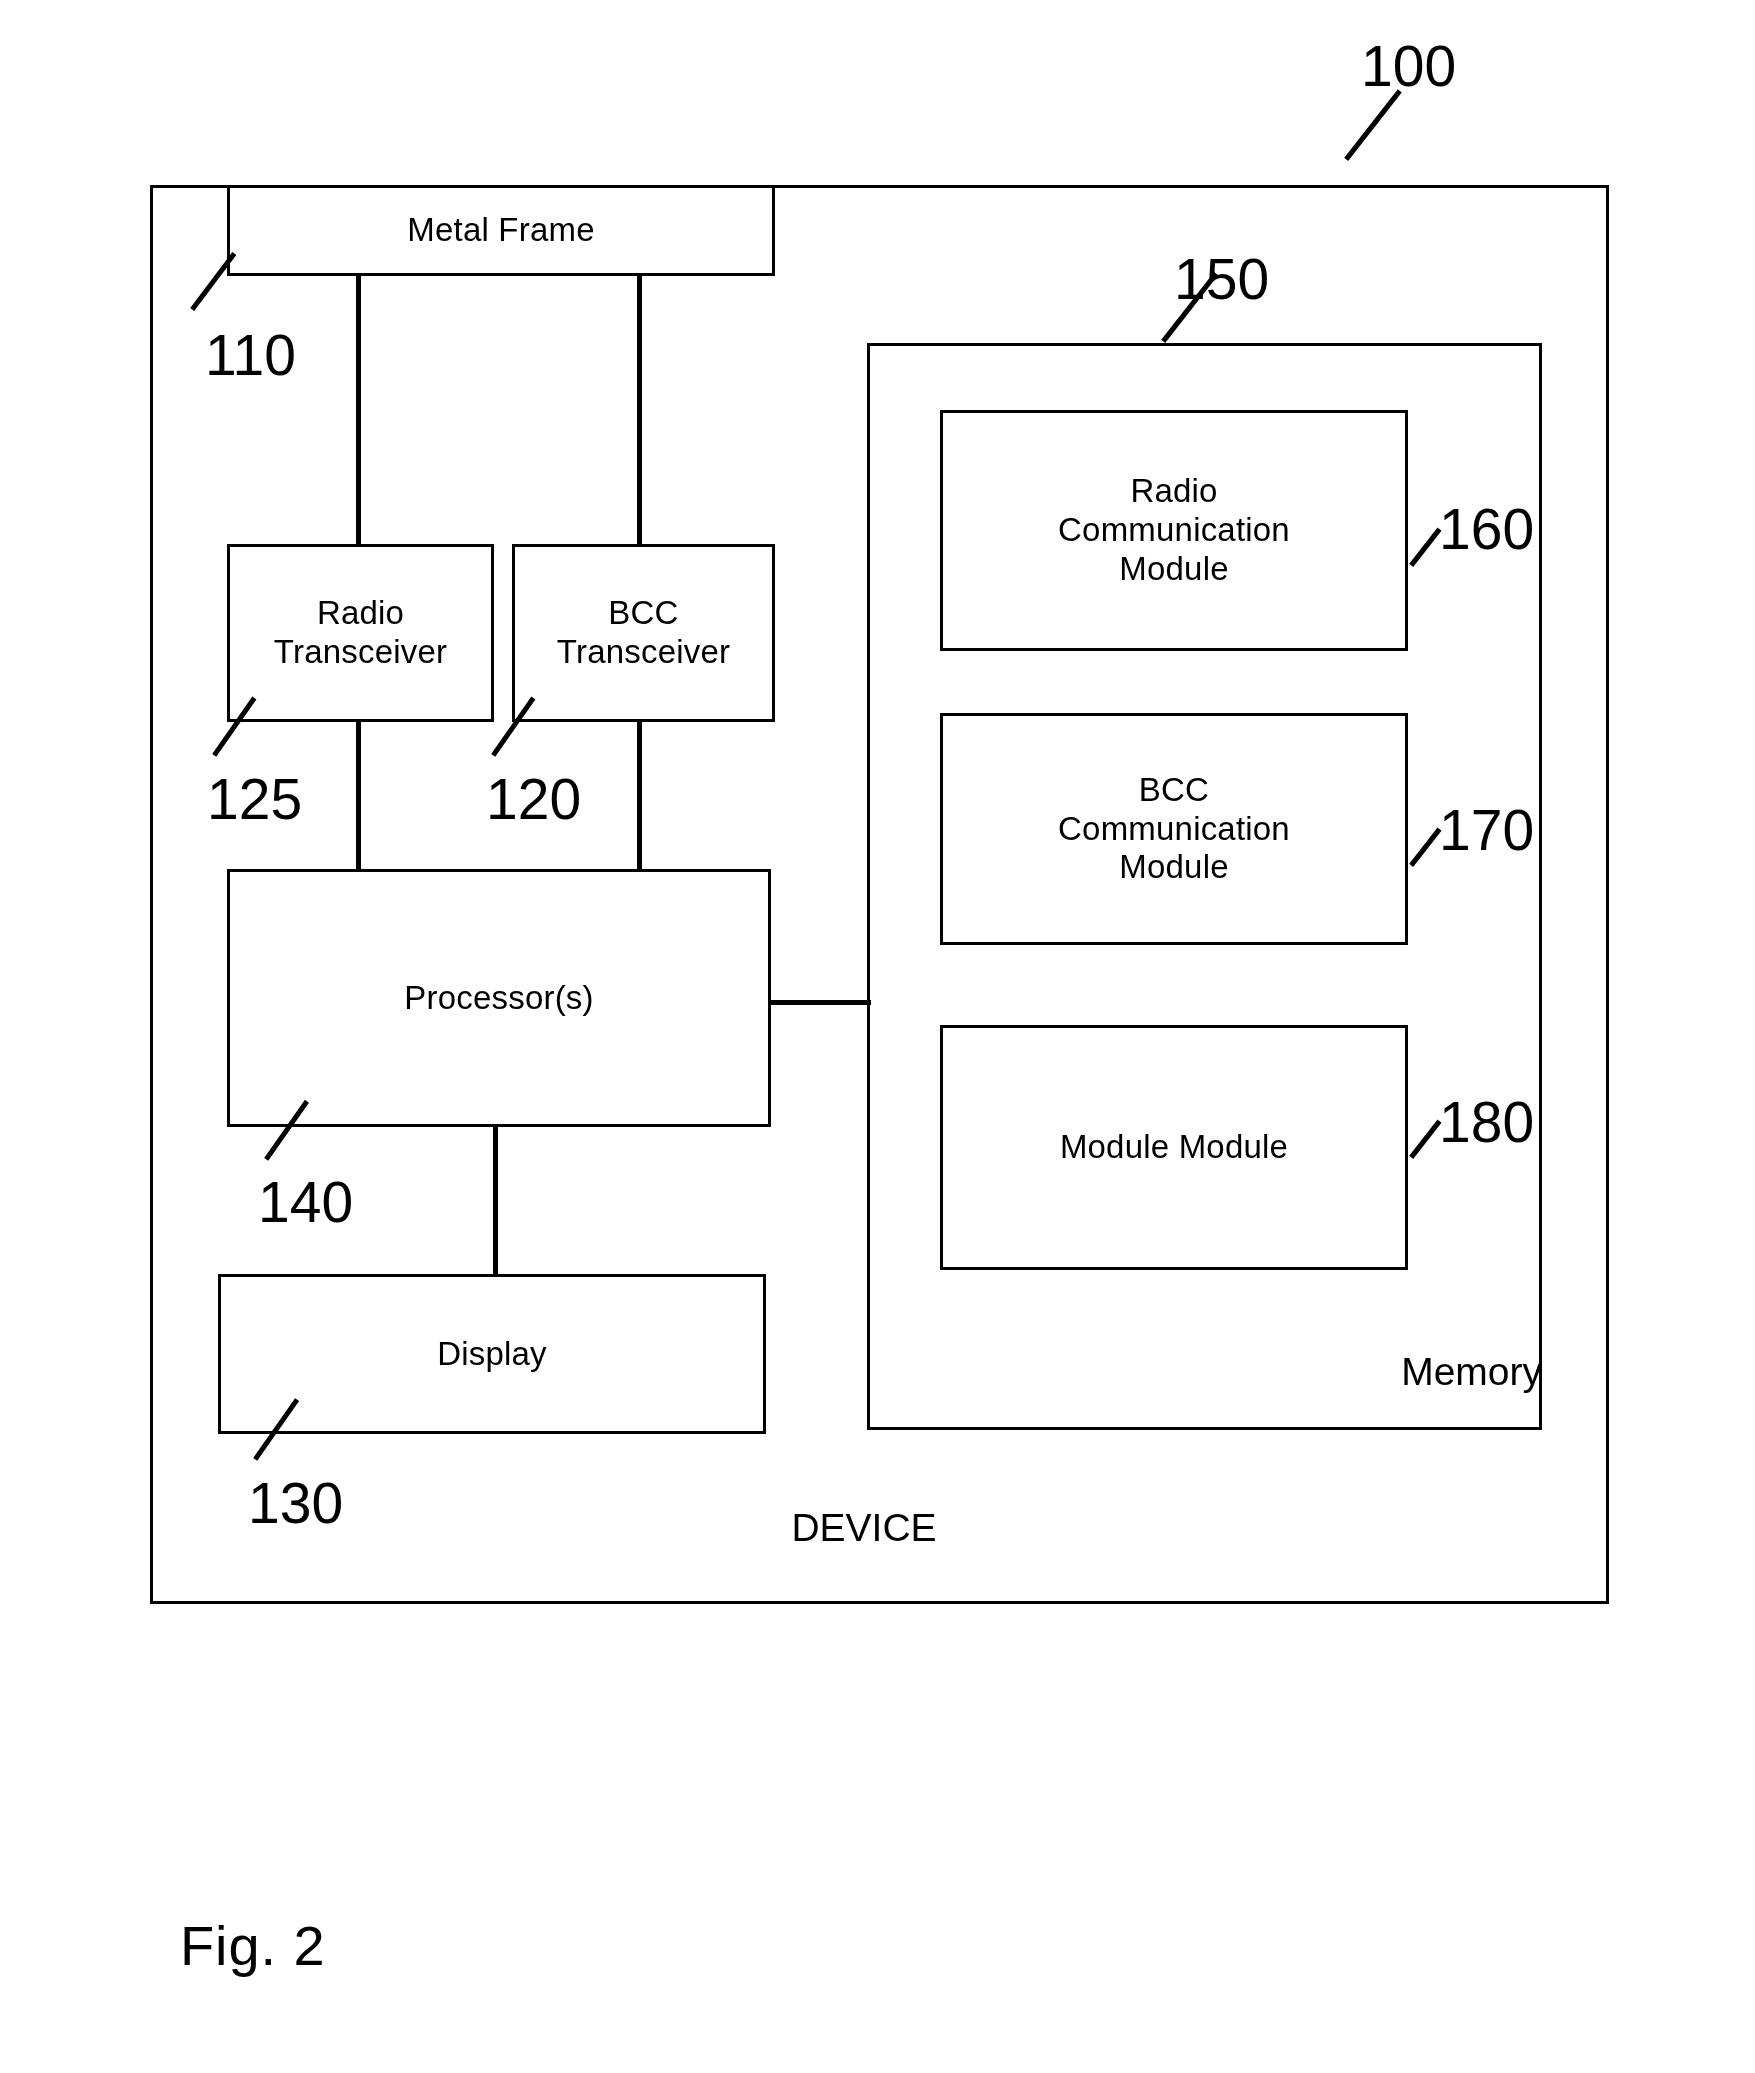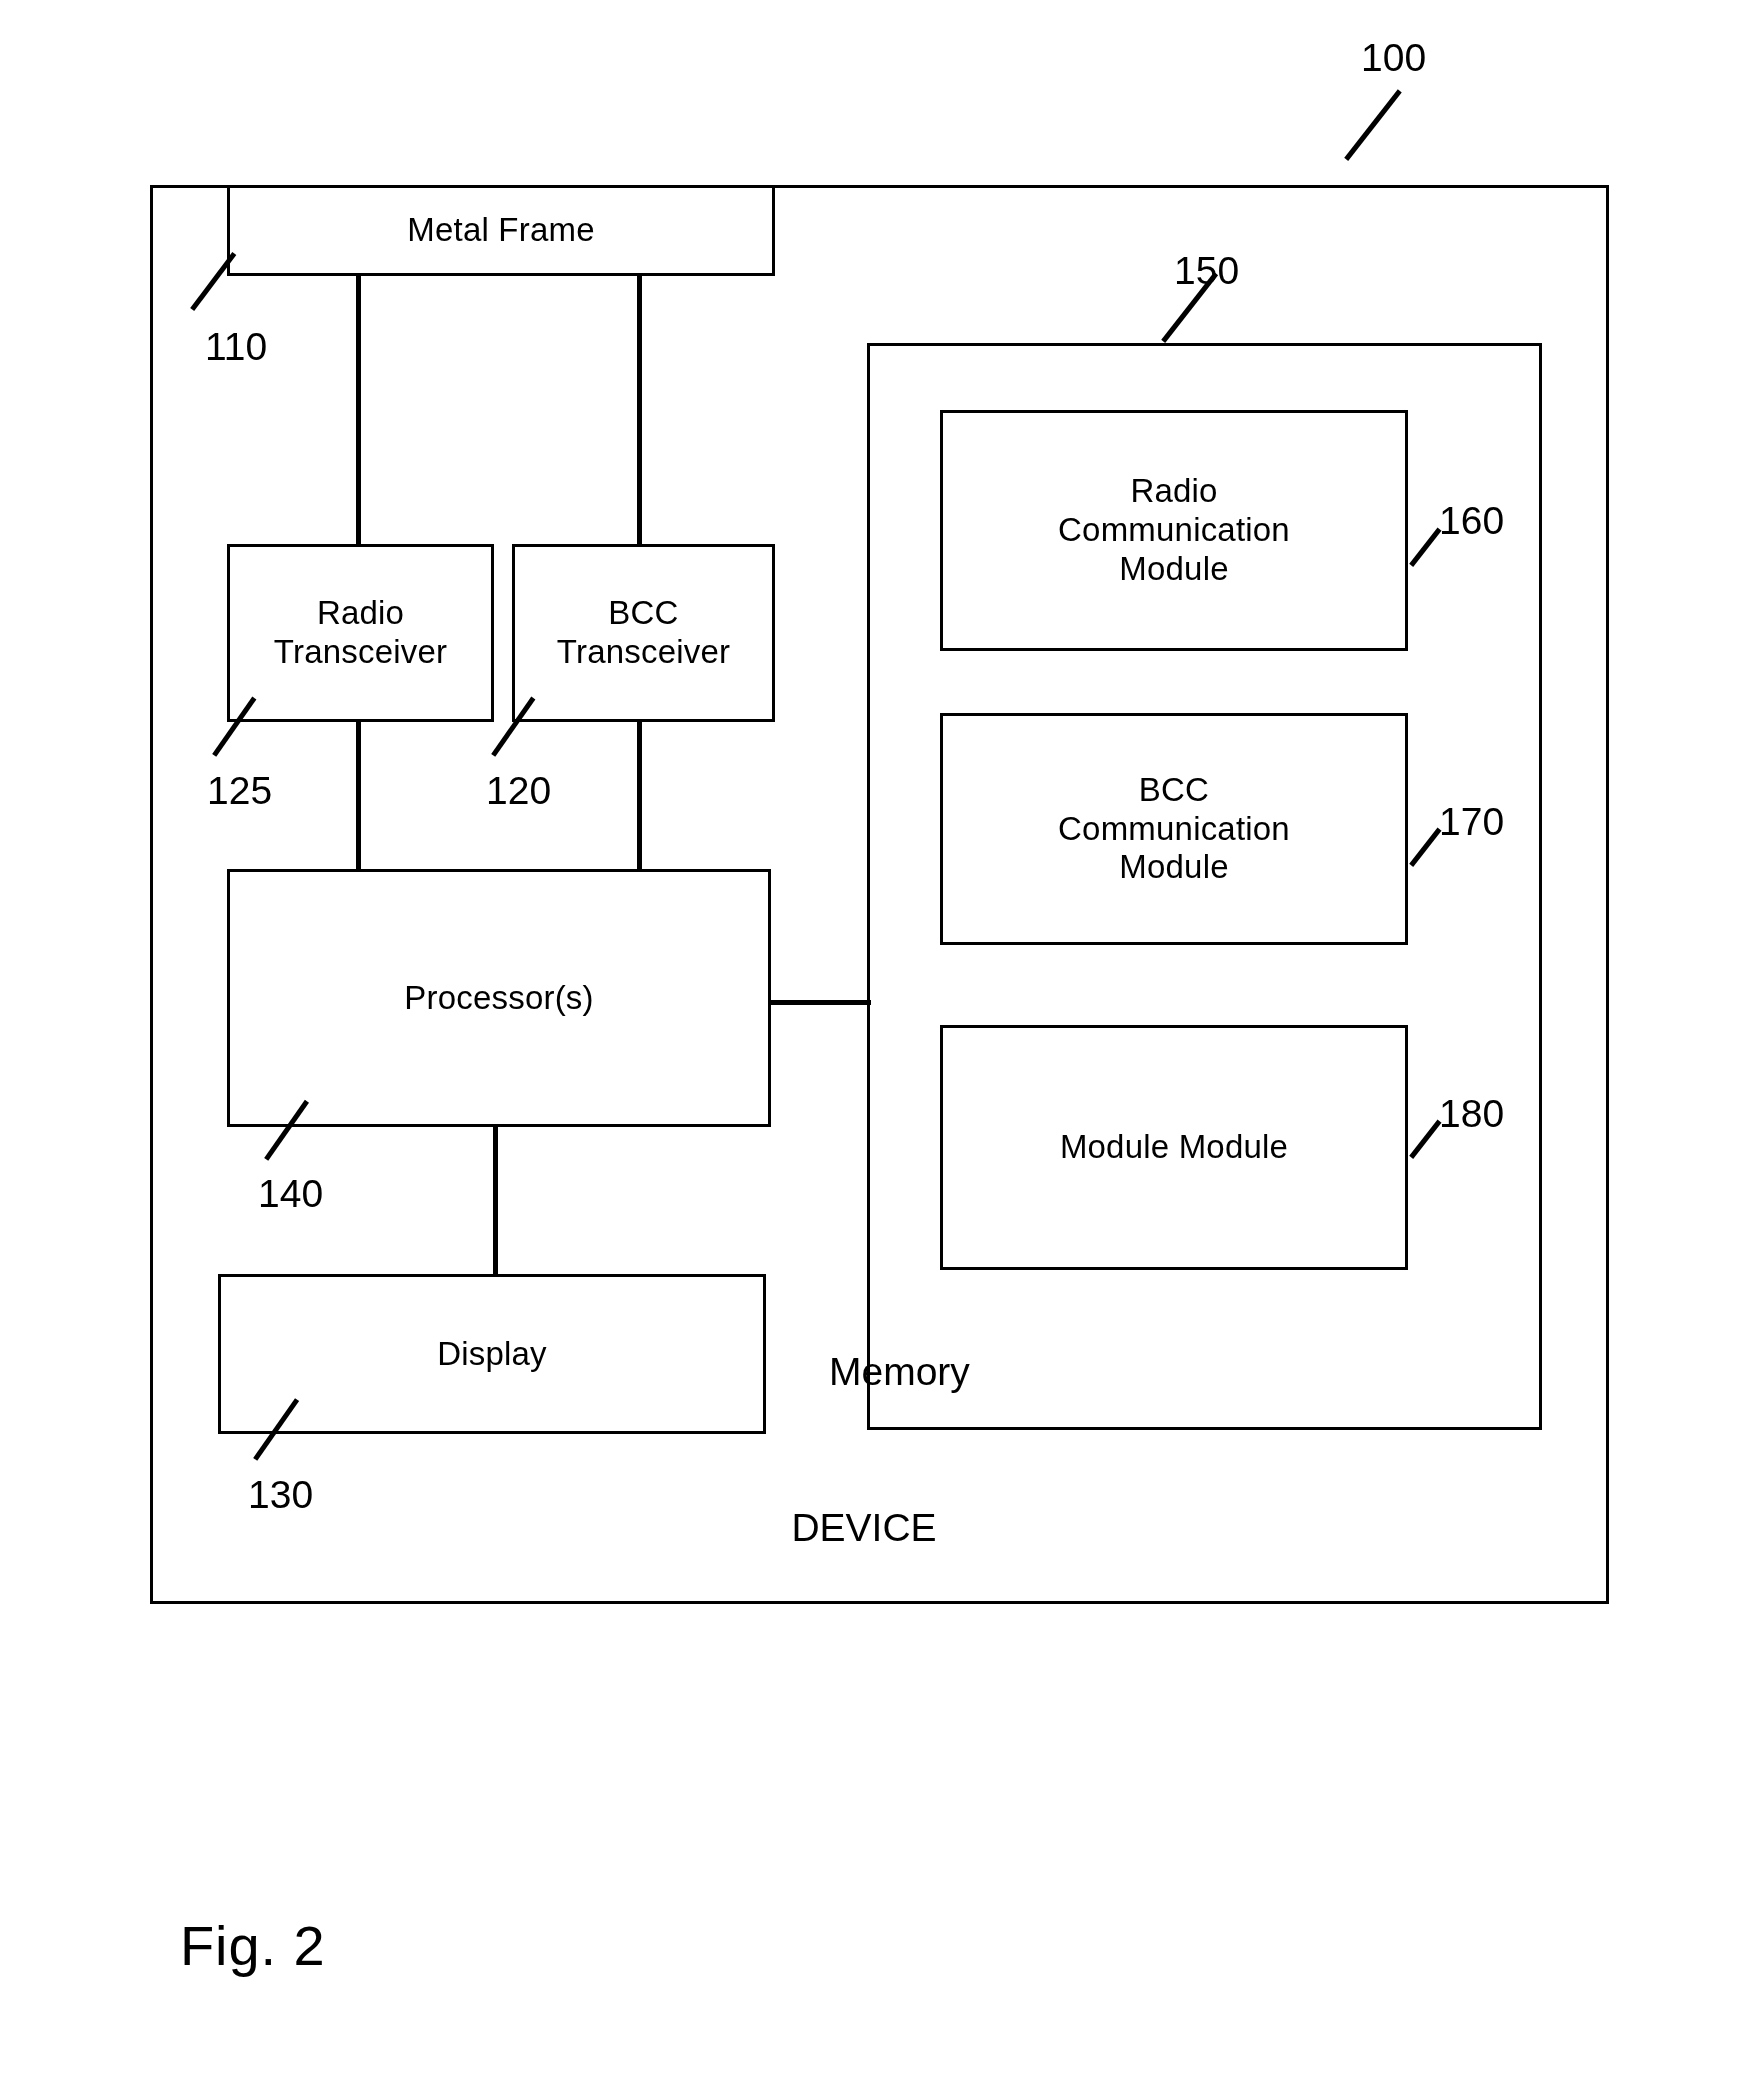--- a/index.html
+++ b/index.html
@@ -110,24 +110,24 @@
   #memory-box {
     left: 867px;
     top: 343px;
     width: 675px;
     height: 1087px;
     display: block;
     z-index: 2;
   }
   #memory-label {
     position: absolute;
-    left: 829px;
+    left: 867px;
     top: 1350px;
     width: 675px;
-    text-align: left;
+    text-align: right;
     font-size: 39px;
     z-index: 6;
   }
 
   #radio-comm-module-box {
     left: 940px;
     top: 410px;
     width: 468px;
     height: 241px;
     z-index: 4;
@@ -173,21 +173,21 @@
     position: absolute;
     background: #000000;
     height: 4.5px;
     transform-origin: 0 50%;
     z-index: 6;
   }
 
   
   .refnum {
     position: absolute;
-    font-size: 39px;
+    font-size: 57px;
     line-height: 1;
     white-space: nowrap;
     z-index: 6;
   }
 
   #ref-100 { left: 1361px; top: 38px; }
   #leader-100 { left: 1346px; top: 157px; width: 87px; transform: rotate(-52deg); }
 
   #ref-110 { left: 205px; top: 327px; }
   #leader-110 { left: 192px; top: 307px; width: 70px; transform: rotate(-53deg); }

